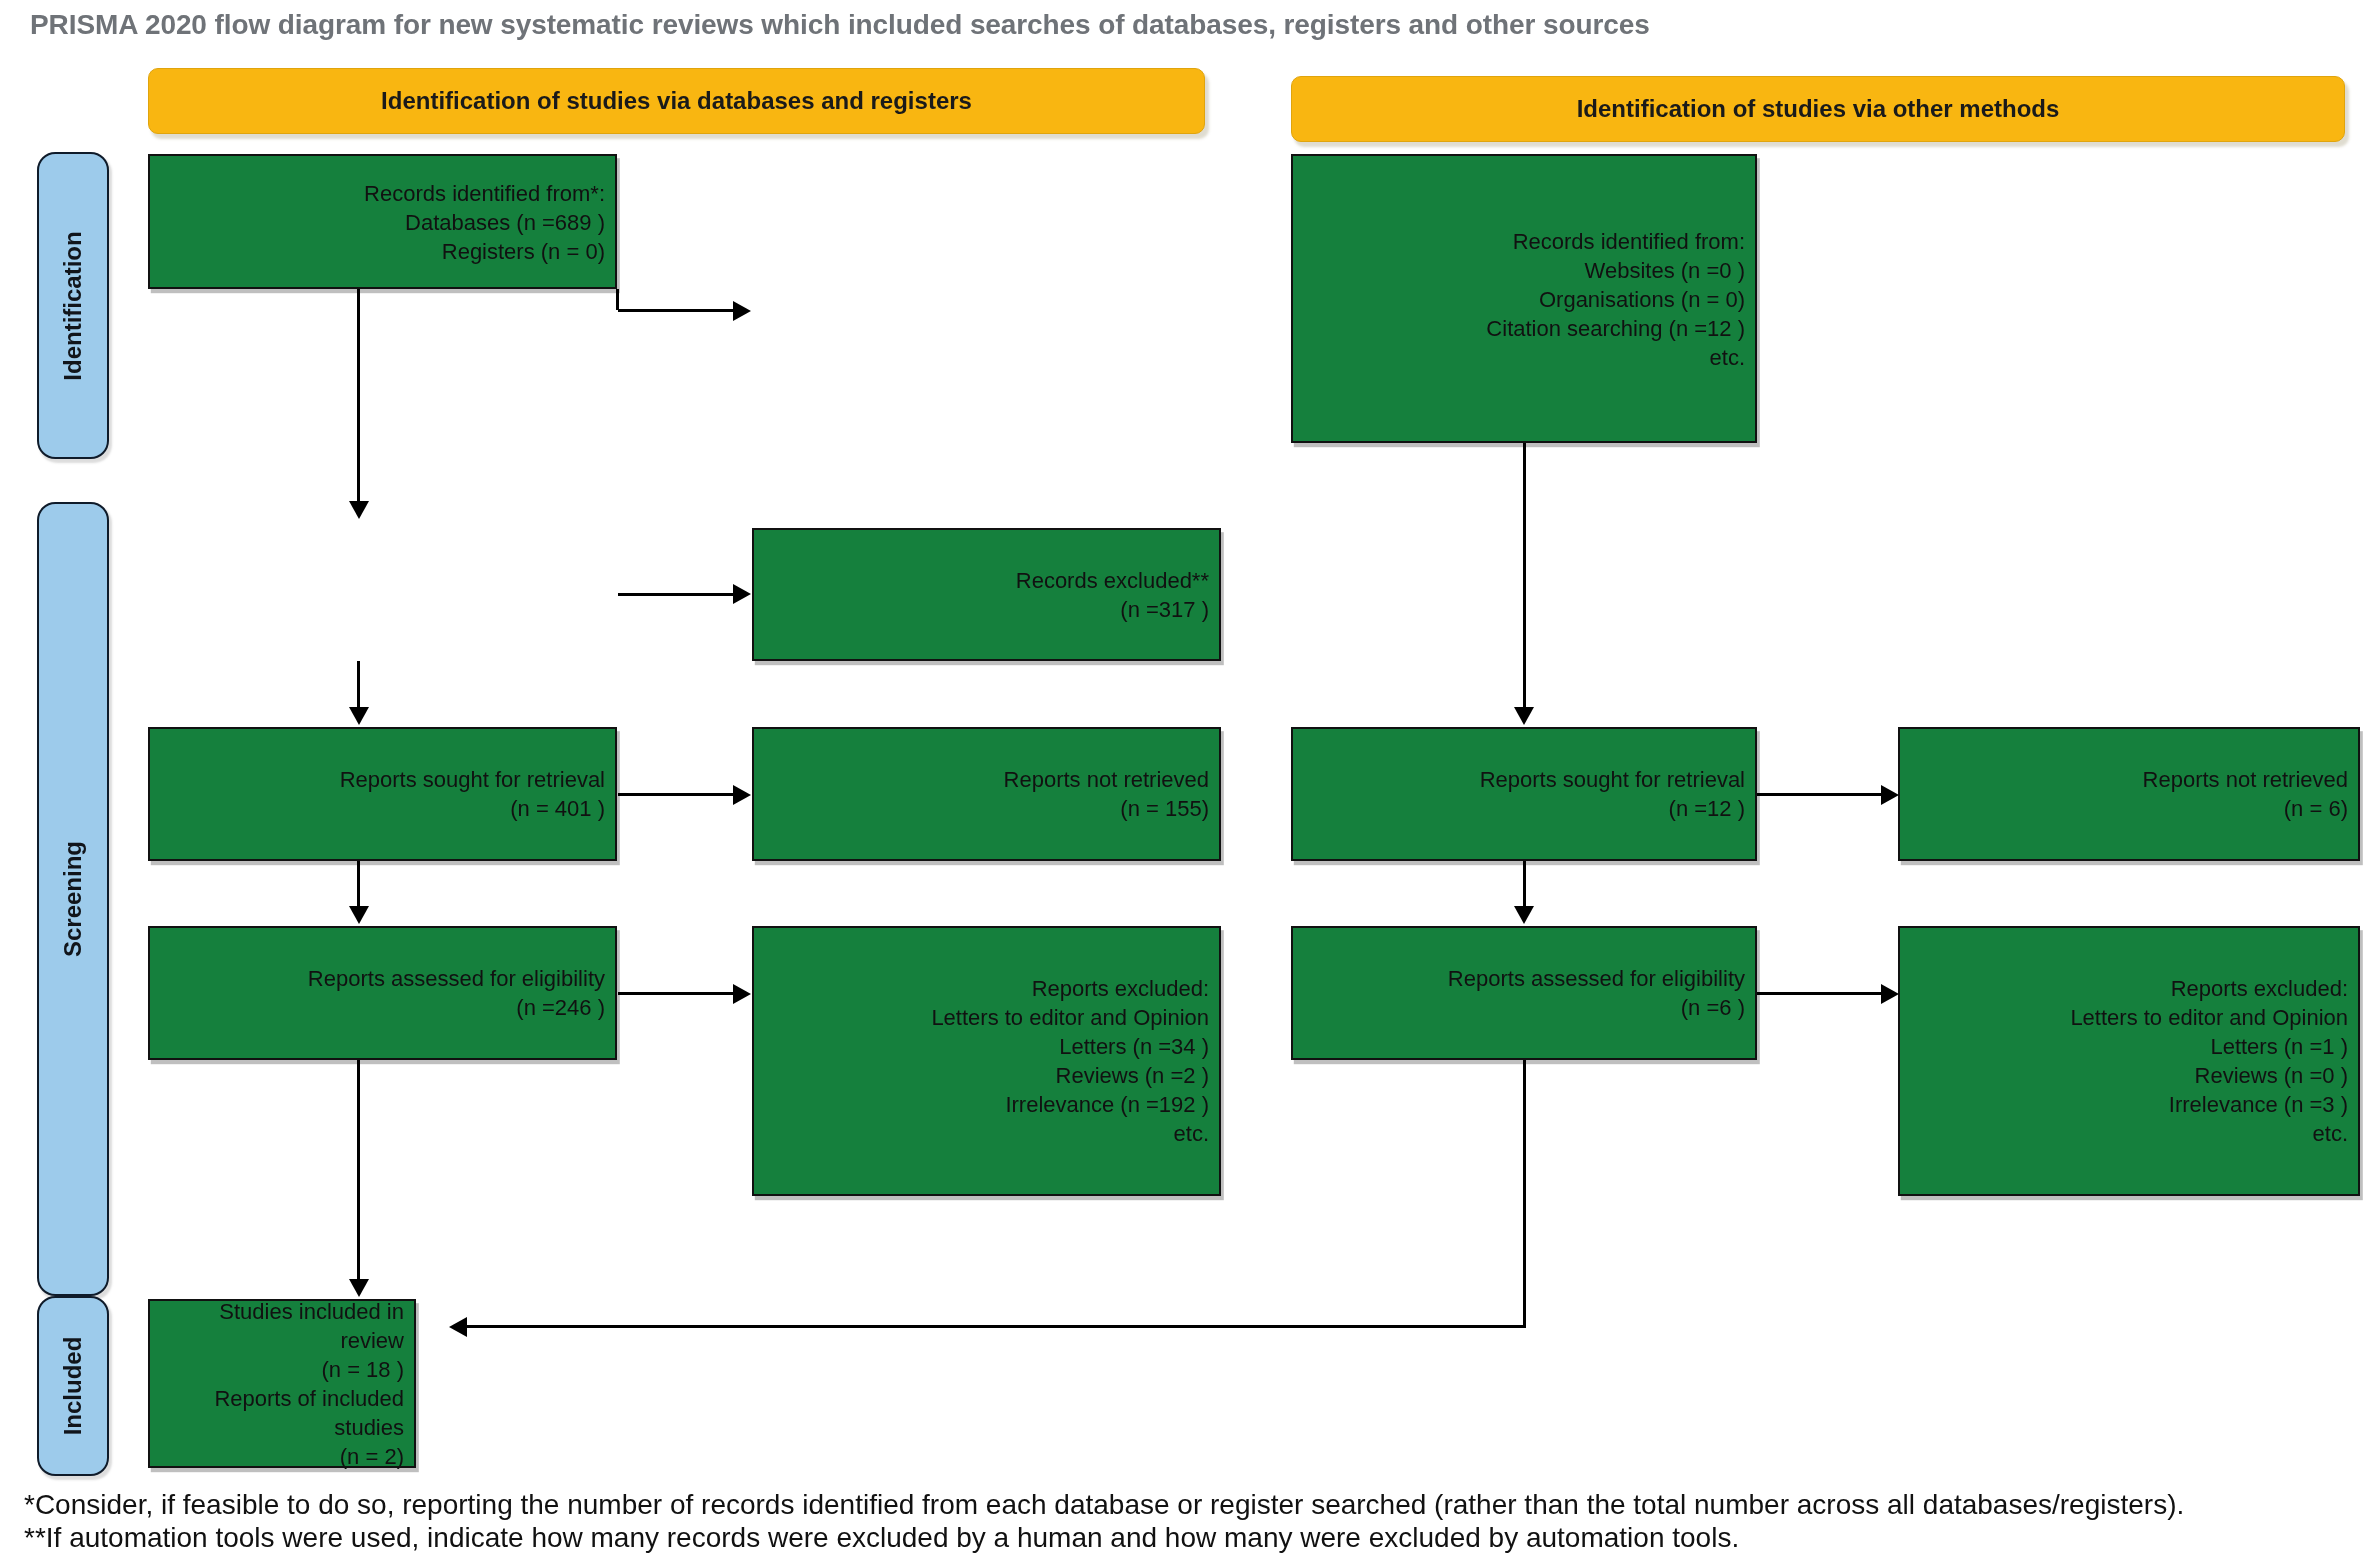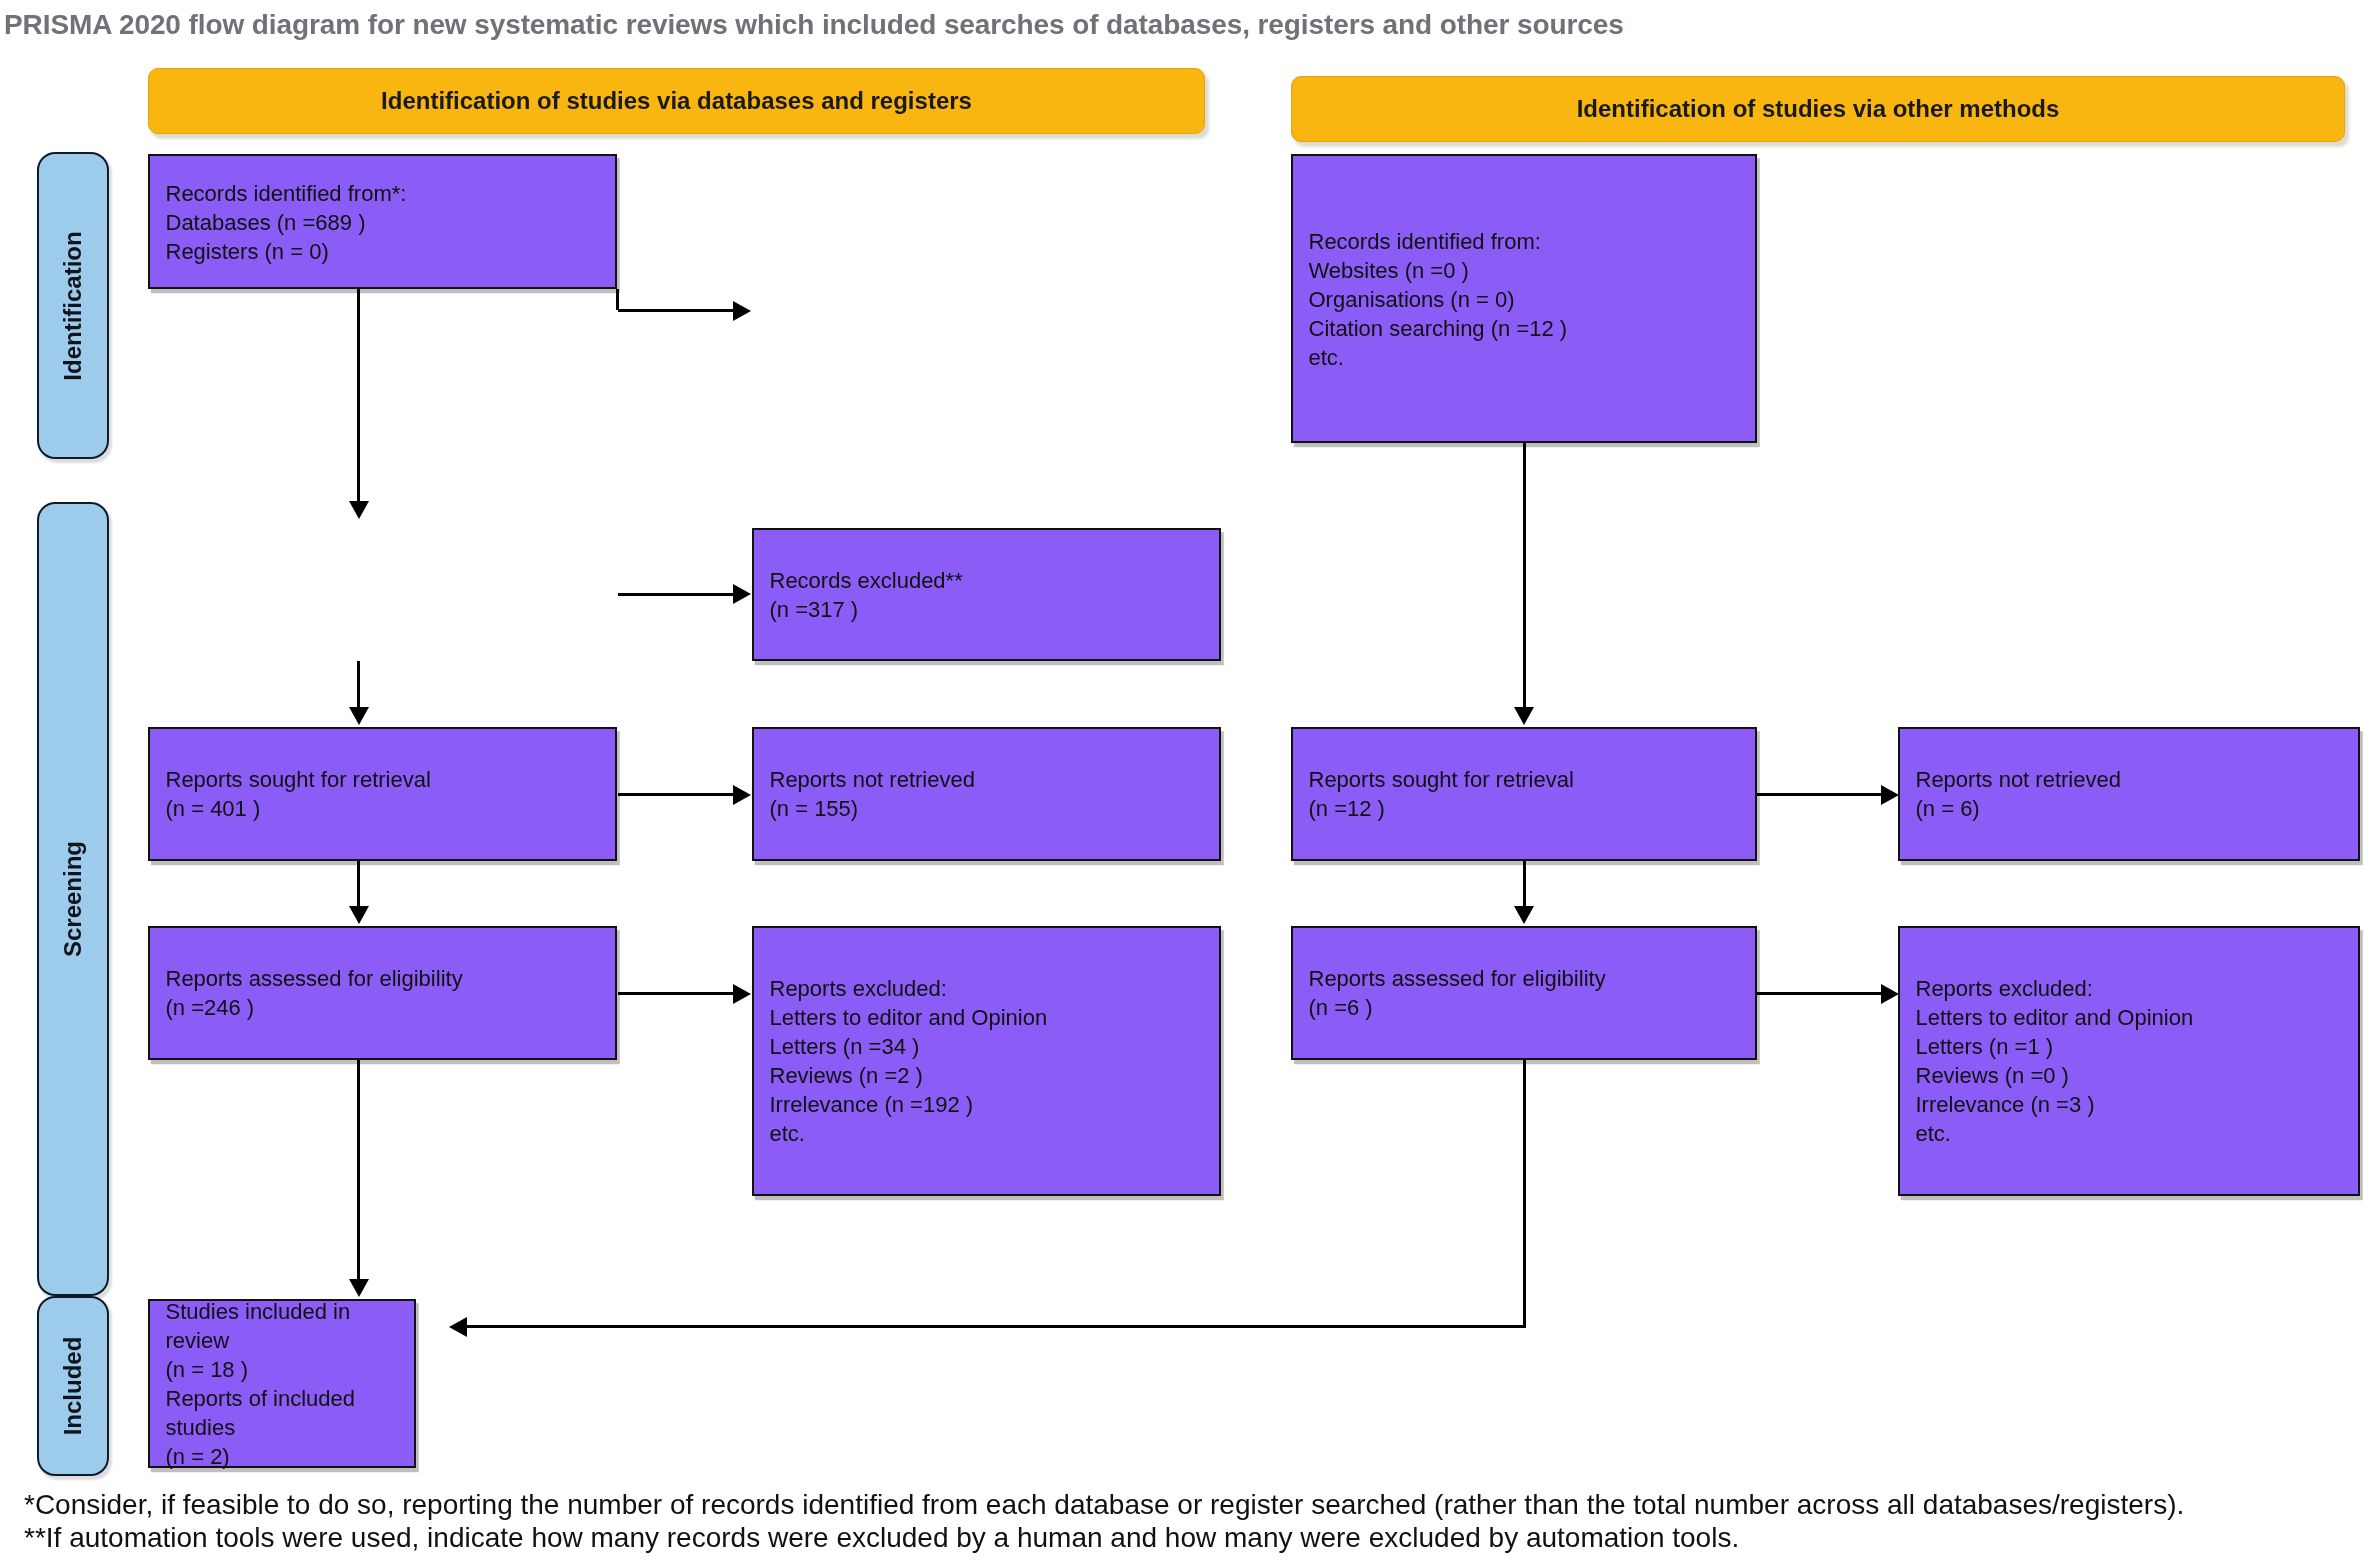--- a/index.html
+++ b/index.html
@@ -13,21 +13,21 @@
   #page {
     position: relative;
     width: 2366px;
     height: 1565px;
     background: #ffffff;
     overflow: hidden;
   }
   
   .page-title {
     position: absolute;
-    left: 4px;
+    left: 30px;
     top: 8.5px;
     font-size: 28px;
     font-weight: bold;
     color: #6f7378;
     letter-spacing: -0.1px;
     white-space: nowrap;
   }
   
   .col-header {
     position: absolute;
@@ -65,25 +65,26 @@
     font-weight: bold;
     color: #11151b;
   }
   #phase-identification { left: 37px; top: 152px; width: 68px; height: 303px; }
   #phase-screening      { left: 37px; top: 502px; width: 68px; height: 790px; }
   #phase-included       { left: 37px; top: 1296px; width: 68px; height: 176px; }
 
   
   .flow-box {
     position: absolute;
-    background: #8b5cf6;
+    background: #15803d;
     border: 2.1px solid #111111;
     box-shadow: 2.8px 4.2px 0 rgba(60,60,60,0.33);
     box-sizing: border-box;
     padding: 0;
+    text-align: right;
   }
   .flow-box .box-text {
     position: absolute;
     left: 15.5px;
     right: 10px;
     font-size: 22px;
     line-height: 29px;
     color: #111111;
     white-space: pre-line;
   }

